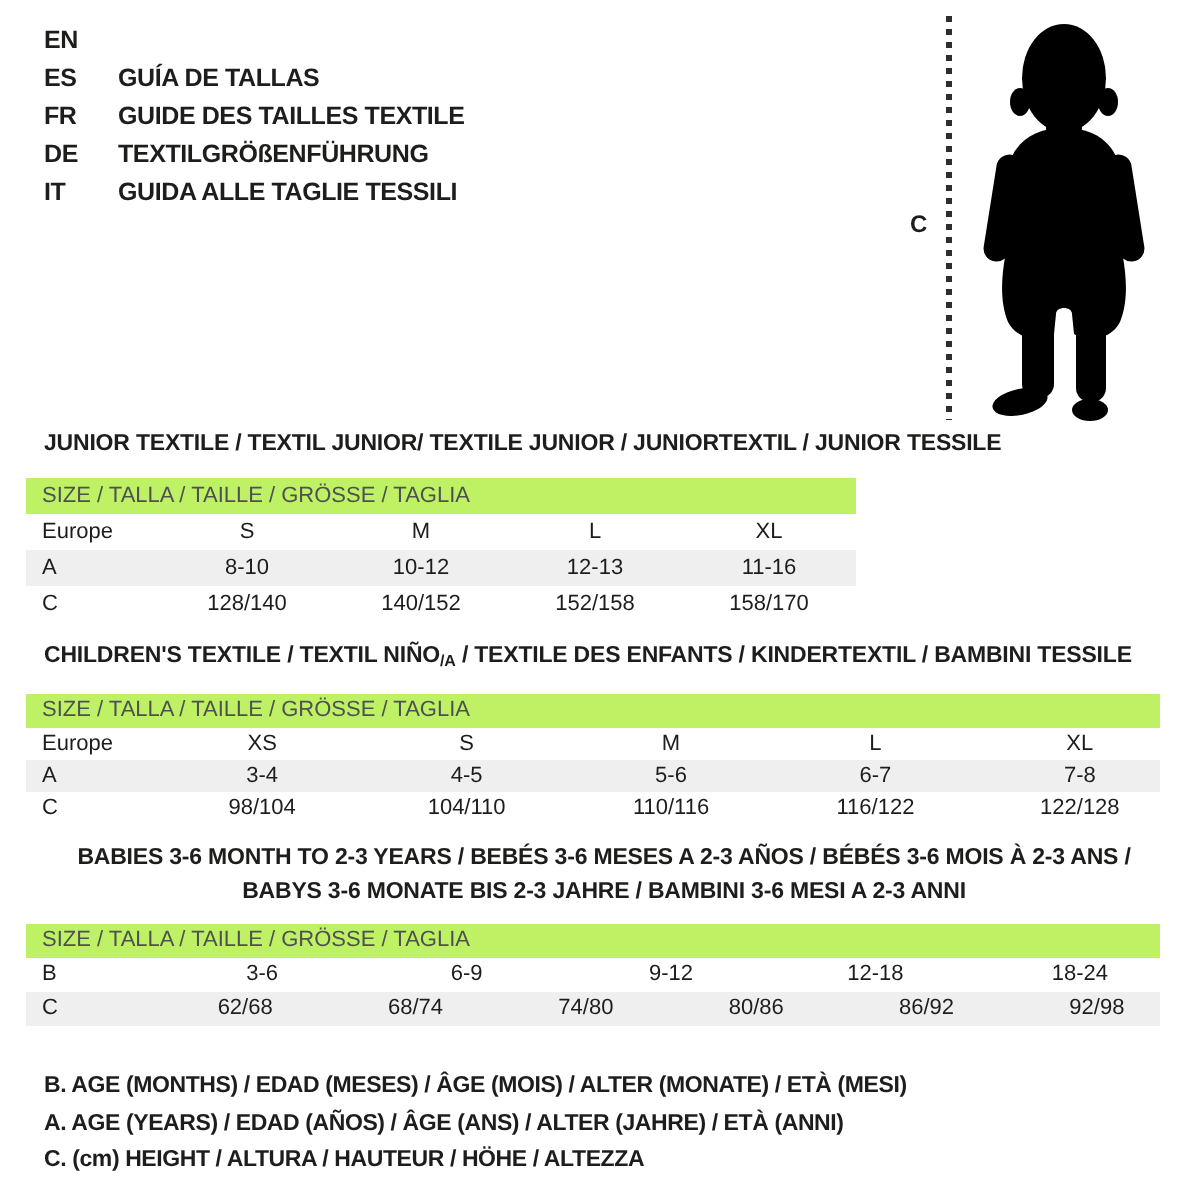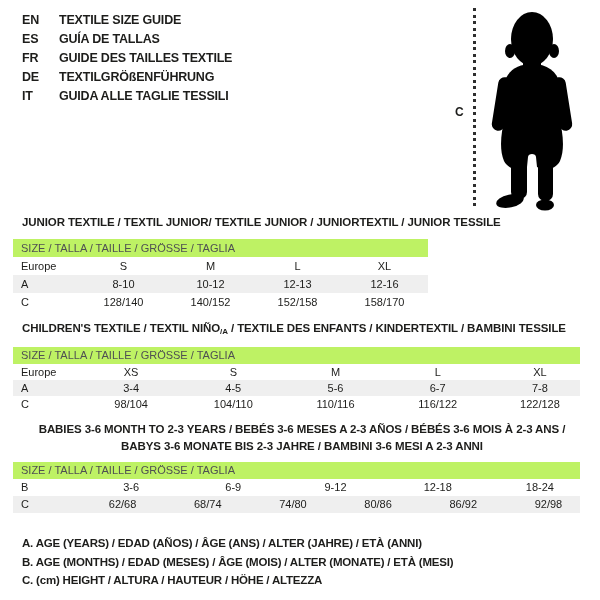--- a/index.html
+++ b/index.html
@@ -45,21 +45,20 @@
   .legend-line { height:18.5px; line-height:18.5px; font-weight:bold; font-size:11.5px; letter-spacing:-0.2px; white-space:nowrap; }
 </style>
 </head>
 <body>
 
 <div class="page">
 
   <div class="lang-block">
     <div class="lang-row">
       <span class="lang-code">EN</span>
-      <span class="lang-title">TEXTILE SIZE GUIDE</span>
     </div>
     <div class="lang-row">
       <span class="lang-code">ES</span>
       <span class="lang-title">GUÍA DE TALLAS</span>
     </div>
     <div class="lang-row">
       <span class="lang-code">FR</span>
       <span class="lang-title">GUIDE DES TAILLES TEXTILE</span>
     </div>
     <div class="lang-row">
@@ -97,21 +96,21 @@
         <div class="tcell">S</div>
         <div class="tcell">M</div>
         <div class="tcell">L</div>
         <div class="tcell">XL</div>
       </div>
       <div class="trow alt">
         <div class="tlabel">A</div>
         <div class="tcell">8-10</div>
         <div class="tcell">10-12</div>
         <div class="tcell">12-13</div>
-        <div class="tcell">12-16</div>
+        <div class="tcell">11-16</div>
       </div>
       <div class="trow">
         <div class="tlabel">C</div>
         <div class="tcell">128/140</div>
         <div class="tcell">140/152</div>
         <div class="tcell">152/158</div>
         <div class="tcell">158/170</div>
       </div>
     </div>
 
@@ -163,18 +162,18 @@
         <div class="tcell">62/68</div>
         <div class="tcell">68/74</div>
         <div class="tcell">74/80</div>
         <div class="tcell">80/86</div>
         <div class="tcell">86/92</div>
         <div class="tcell">92/98</div>
       </div>
     </div>
 
   <div class="legend">
+    <div class="legend-line">B. AGE (MONTHS) / EDAD (MESES) / ÂGE (MOIS) / ALTER (MONATE) / ETÀ (MESI)</div>
     <div class="legend-line">A. AGE (YEARS) / EDAD (AÑOS) / ÂGE (ANS) / ALTER (JAHRE) / ETÀ (ANNI)</div>
-    <div class="legend-line">B. AGE (MONTHS) / EDAD (MESES) / ÂGE (MOIS) / ALTER (MONATE) / ETÀ (MESI)</div>
     <div class="legend-line">C. (cm) HEIGHT / ALTURA / HAUTEUR / HÖHE / ALTEZZA</div>
   </div>
 
 </div>
 
 </body></html>

